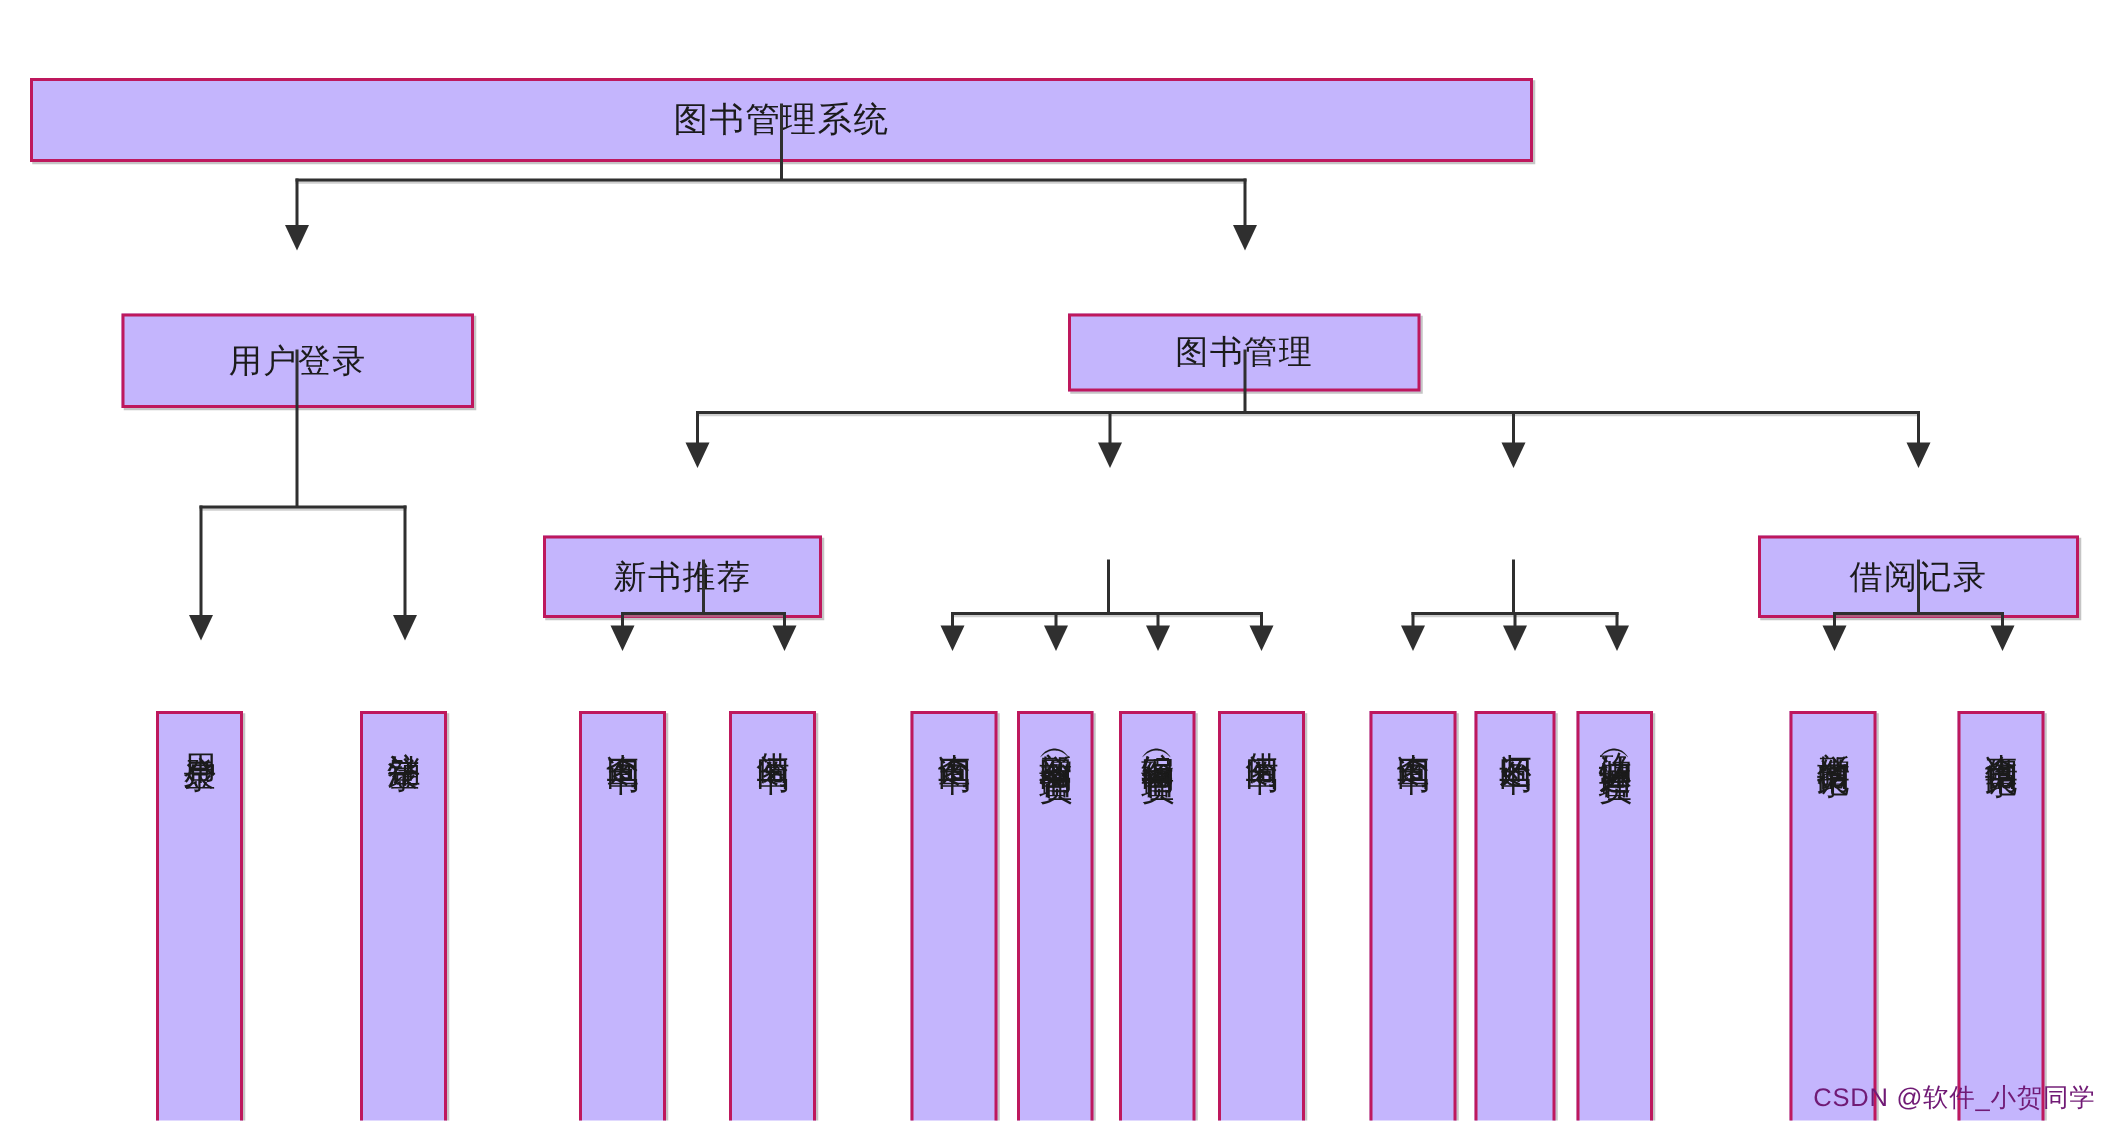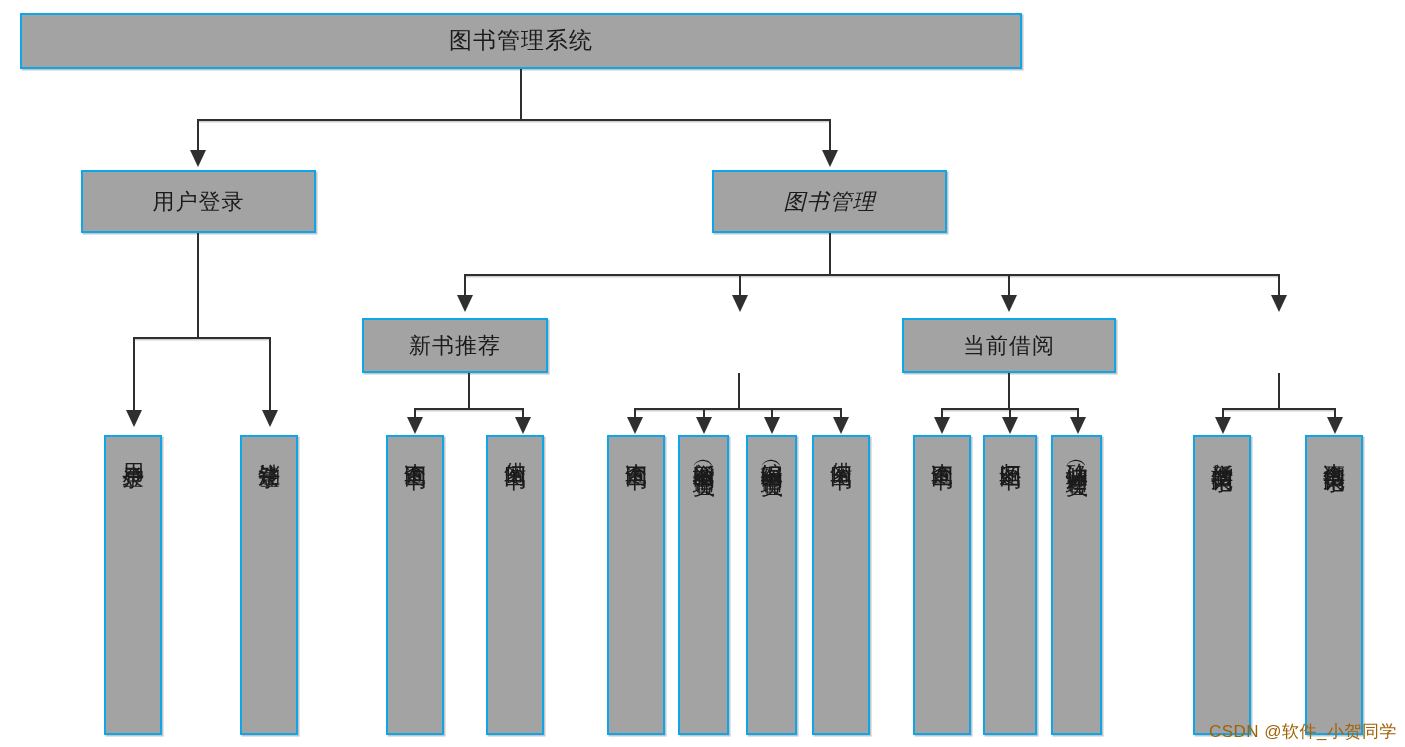--- a/index.html
+++ b/index.html
@@ -8,26 +8,27 @@
     background:#ffffff;
     font-family:"Liberation Sans","DejaVu Sans",sans-serif;
     overflow:hidden;
   }
   #canvas{position:relative;width:1405px;height:747px;background:#ffffff;}
 
   
   .node{
     position:absolute;
     box-sizing:border-box;
-    background:#a3a3a3;
-    border:2px solid #0ea5e9;
+    background:#c4b5fd;
+    border:2px solid #be185d;
     box-shadow:1.5px 1.5px 0 0 rgba(150,150,150,.55);
     display:flex;
     align-items:center;
     justify-content:center;
+    margin-top:39px;
   }
   .node .lbl{
     color:#1b1b1b;
     font-size:22px;
     line-height:1.18;
     letter-spacing:1px;
     white-space:nowrap;
     text-align:center;
   }
   
@@ -57,21 +58,21 @@
     width:0;height:0;
     border-left:8px solid transparent;
     border-right:8px solid transparent;
     border-top:17px solid #2f2f2f;
   }
 
   
   #watermark{
     position:absolute;
     right:8px;bottom:4px;
-    color:#a16207;
+    color:#701a75;
     font-size:17px;
     letter-spacing:.5px;
     white-space:nowrap;
     user-select:none;
   }
 </style>
 </head>
 <body>
 
 <div id="canvas">
@@ -84,21 +85,21 @@
 
   <div class="hline" style="left:197px;top:119px;width:634px;"></div>
   <div class="vline" style="left:197px;top:119px;height:33px;"></div>
   <div class="arrow" style="left:190px;top:150px;"></div>
   <div class="vline" style="left:829px;top:119px;height:33px;"></div>
   <div class="arrow" style="left:822px;top:150px;"></div>
 
   <div class="node" style="left:81px;top:170px;width:235px;height:63px;">
     <span class="lbl">用户登录</span>
   </div>
-  <div class="node" style="left:712px;top:170px;width:235px;height:63px;font-style:italic;">
+  <div class="node" style="left:712px;top:170px;width:235px;height:52px;">
     <span class="lbl">图书管理</span>
   </div>
 
   <div class="vline" style="left:197px;top:233px;height:105px;"></div>
   <div class="hline" style="left:133px;top:337px;width:138px;"></div>
   <div class="vline" style="left:133px;top:337px;height:75px;"></div>
   <div class="arrow" style="left:126px;top:410px;"></div>
   <div class="vline" style="left:269px;top:337px;height:75px;"></div>
   <div class="arrow" style="left:262px;top:410px;"></div>
 
@@ -110,22 +111,22 @@
   <div class="vline" style="left:739px;top:274px;height:23px;"></div>
   <div class="arrow" style="left:732px;top:295px;"></div>
   <div class="vline" style="left:1008px;top:274px;height:23px;"></div>
   <div class="arrow" style="left:1001px;top:295px;"></div>
   <div class="vline" style="left:1278px;top:274px;height:23px;"></div>
   <div class="arrow" style="left:1271px;top:295px;"></div>
 
   <div class="node" style="left:362px;top:318px;width:186px;height:55px;">
     <span class="lbl">新书推荐</span>
   </div>
-  <div class="node" style="left:902px;top:318px;width:214px;height:55px;">
-    <span class="lbl">当前借阅</span>
+  <div class="node" style="left:1172px;top:318px;width:214px;height:55px;">
+    <span class="lbl">借阅记录</span>
   </div>
 
   <div class="vline" style="left:468px;top:373px;height:36px;"></div>
   <div class="hline" style="left:414px;top:408px;width:110px;"></div>
   <div class="vline" style="left:414px;top:408px;height:11px;"></div>
   <div class="arrow" style="left:407px;top:417px;"></div>
   <div class="vline" style="left:522px;top:408px;height:11px;"></div>
   <div class="arrow" style="left:515px;top:417px;"></div>
 
   <div class="vline" style="left:738px;top:373px;height:36px;"></div>

